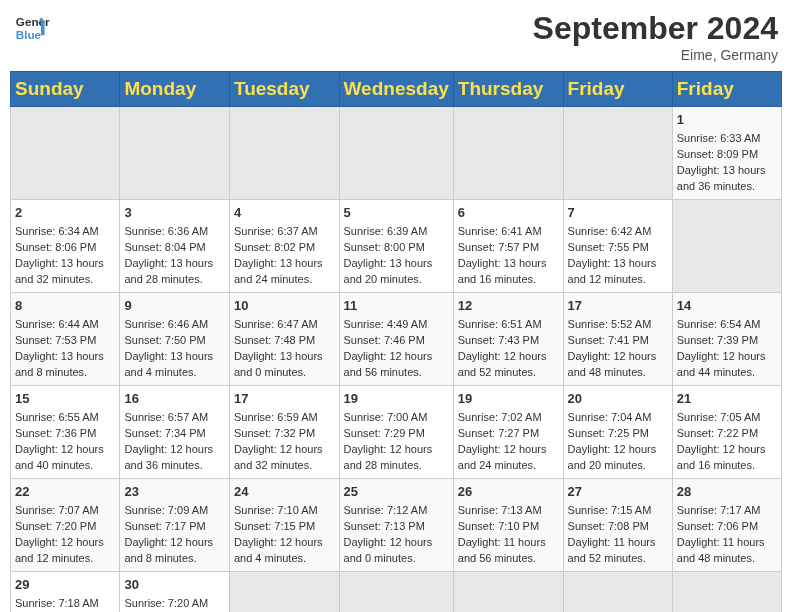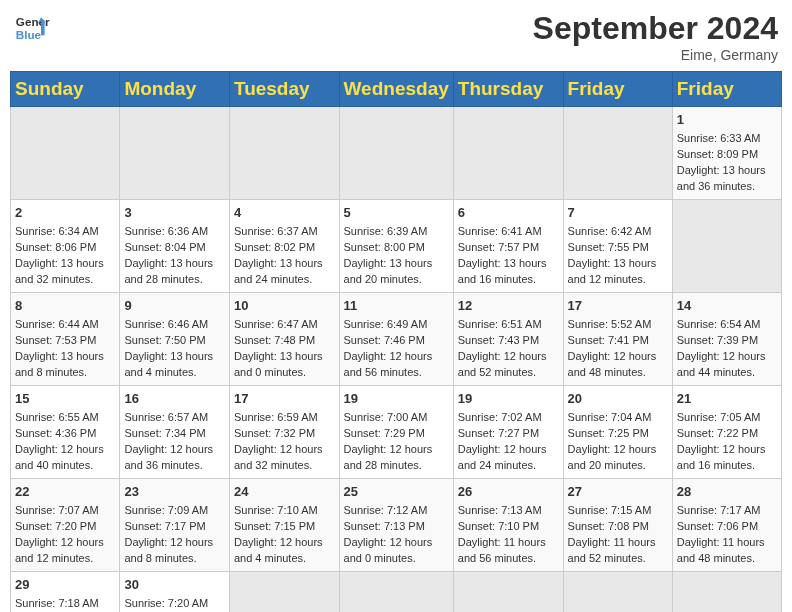--- a/index.html
+++ b/index.html
@@ -181,21 +181,21 @@
         </td>
         <td>
           <span class="day-num">10</span>
           <div class="day-info">Sunrise: 6:47 AM
 Sunset: 7:48 PM
 Daylight: 13 hours
 and 0 minutes.</div>
         </td>
         <td>
           <span class="day-num">11</span>
-          <div class="day-info">Sunrise: 6:49 AM
+          <div class="day-info">Sunrise: 4:49 AM
 Sunset: 7:46 PM
 Daylight: 12 hours
 and 56 minutes.</div>
         </td>
         <td>
           <span class="day-num">12</span>
           <div class="day-info">Sunrise: 6:51 AM
 Sunset: 7:43 PM
 Daylight: 12 hours
 and 52 minutes.</div>
@@ -212,21 +212,21 @@
           <div class="day-info">Sunrise: 6:54 AM
 Sunset: 7:39 PM
 Daylight: 12 hours
 and 44 minutes.</div>
         </td>
       </tr>
       <tr>
         <td>
           <span class="day-num">15</span>
           <div class="day-info">Sunrise: 6:55 AM
-Sunset: 4:36 PM
+Sunset: 7:36 PM
 Daylight: 12 hours
 and 40 minutes.</div>
         </td>
         <td>
           <span class="day-num">16</span>
           <div class="day-info">Sunrise: 6:57 AM
 Sunset: 7:34 PM
 Daylight: 12 hours
 and 36 minutes.</div>
         </td>

